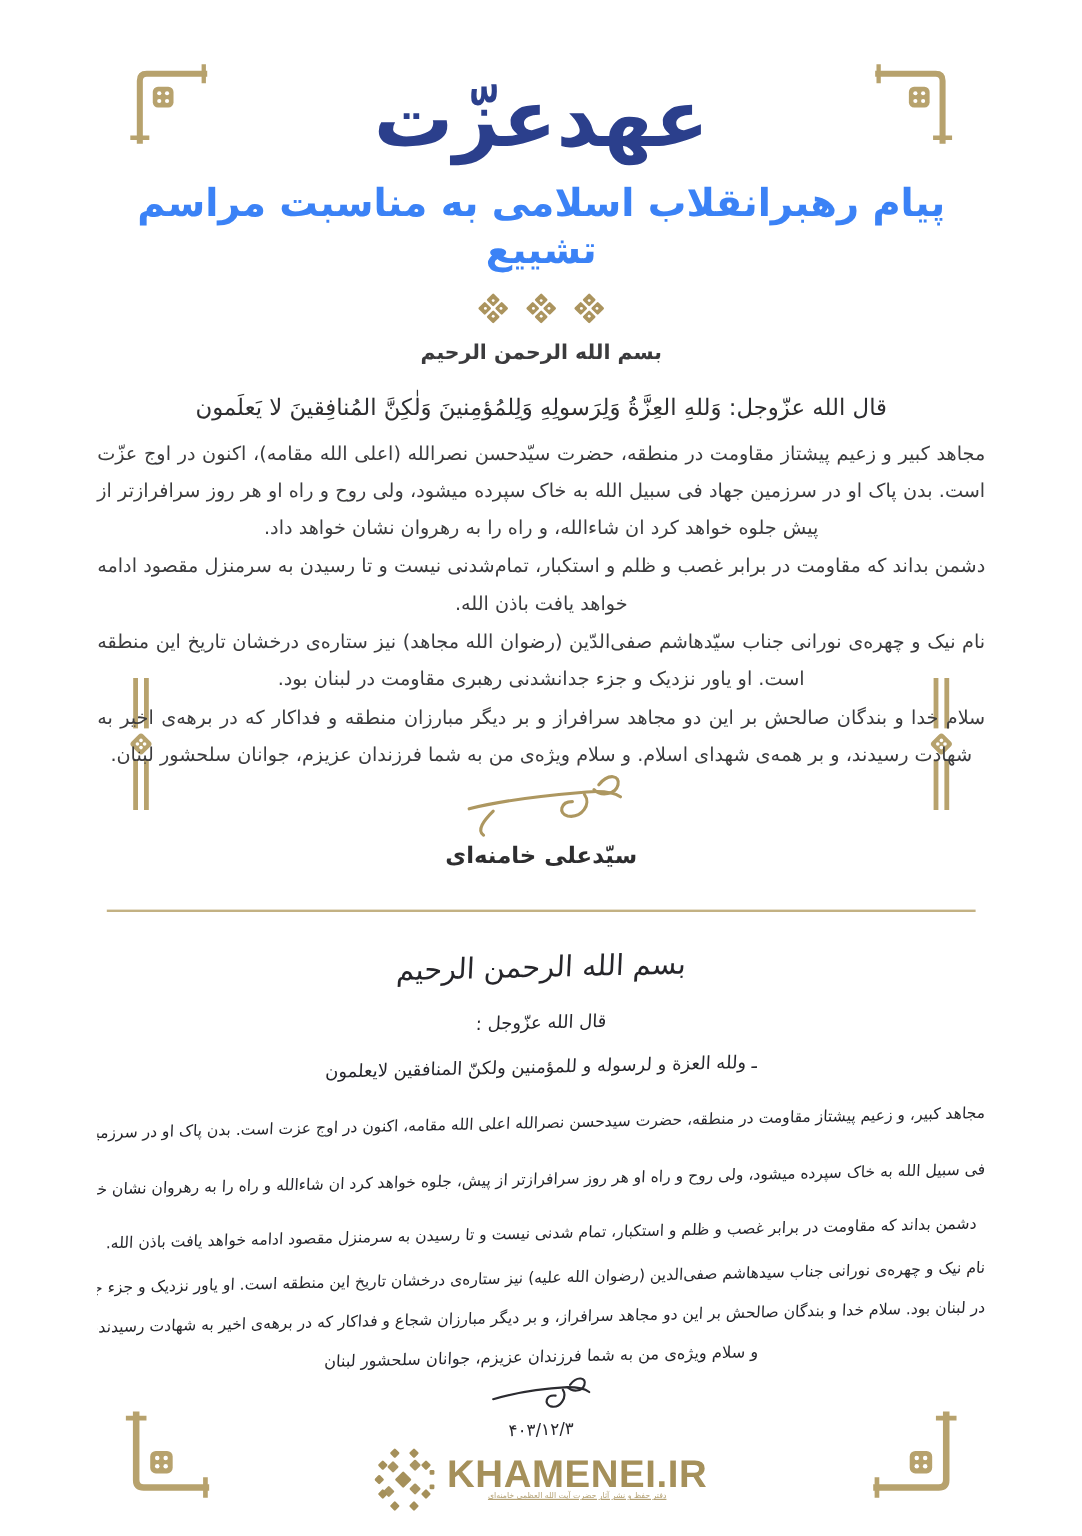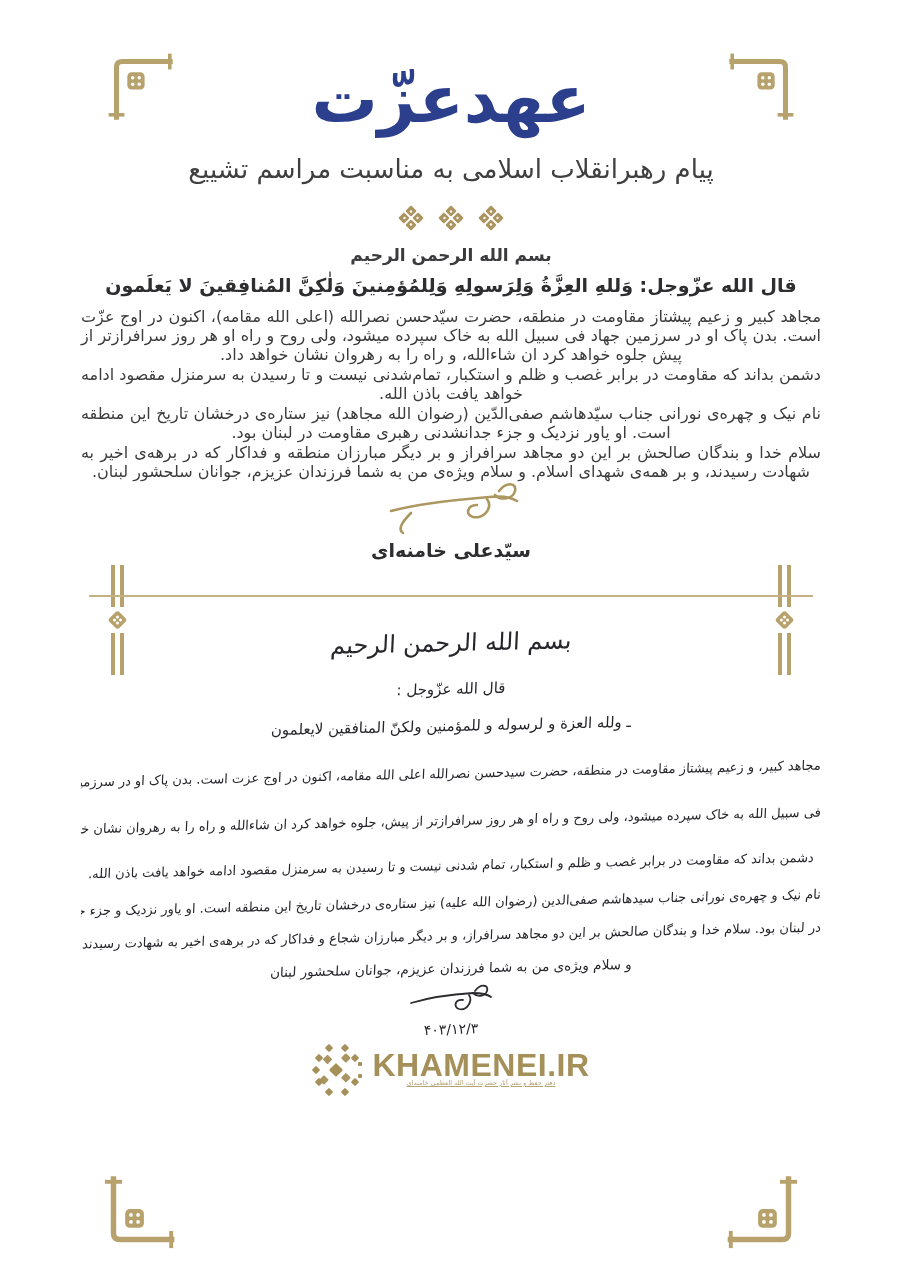--- a/index.html
+++ b/index.html
@@ -16,25 +16,25 @@
   .orn-bl { left:54px;  bottom:28px; transform:scaleY(-1); }
   .orn-br { right:54px; bottom:28px; transform:scale(-1,-1); }
   .orn-el { left:58px;  top:565px; }
   .orn-er { right:58px; top:565px; }
   
   .content { position:relative; width:740px; margin:0 auto; direction:rtl; text-align:center; }
   .logo-text {
     padding-top:50px; font-size:66px; line-height:100px; font-weight:bold;
     color:#2b3f8c; letter-spacing:-3px; text-align:center;
   }
-  .title-line { color:#404040; font-weight:normal; font-size:26px; line-height:39px; }
+  .title-line { color:#3b82f6; font-weight:bold; font-size:32px; line-height:39px; }
   .diamond-row { margin-top:14px; height:30px; display:flex; justify-content:center; gap:14px; align-items:center; }
   .bismillah { margin-top:8px; color:#3b3b3d; font-weight:bold; font-size:17px; line-height:28px; }
-  .quran { margin-top:0; color:#2e2e30; font-weight:bold; font-size:19px; line-height:32px; }
-  .paragraphs { margin-top:6px; color:#3c3c3e; font-size:16px; line-height:19px; }
+  .quran { margin-top:16px; color:#2e2e30; font-weight:normal; font-size:19px; line-height:32px; }
+  .paragraphs { margin-top:6px; color:#3c3c3e; font-size:16px; line-height:31px; }
   .para { text-align:justify; text-align-last:center; margin-bottom:1px; }
   .sig-block { margin-top:2px; position:relative; height:108px; }
   .sig-flourish { position:absolute; right:290px; top:-6px; }
   .leader-name { position:absolute; top:56px; width:100%; text-align:center; font-weight:bold; font-size:19px; color:#2e2e30; }
   .msg-date { position:absolute; top:74px; width:100%; text-align:center; font-size:15px; color:#7a7f88; letter-spacing:1px; }
   .divider { width:724px; margin:4px auto 0; border:0; border-top:2px solid #c3b183; }
   
   .hand { color:#26262b; transform:rotate(-1.3deg) skewX(-4deg); letter-spacing:-0.3px; }
   .hw-bismillah { margin-top:24px; font-size:24px; line-height:44px; }
   .hw-qala { margin-top:12px; font-size:15px; line-height:24px; }

